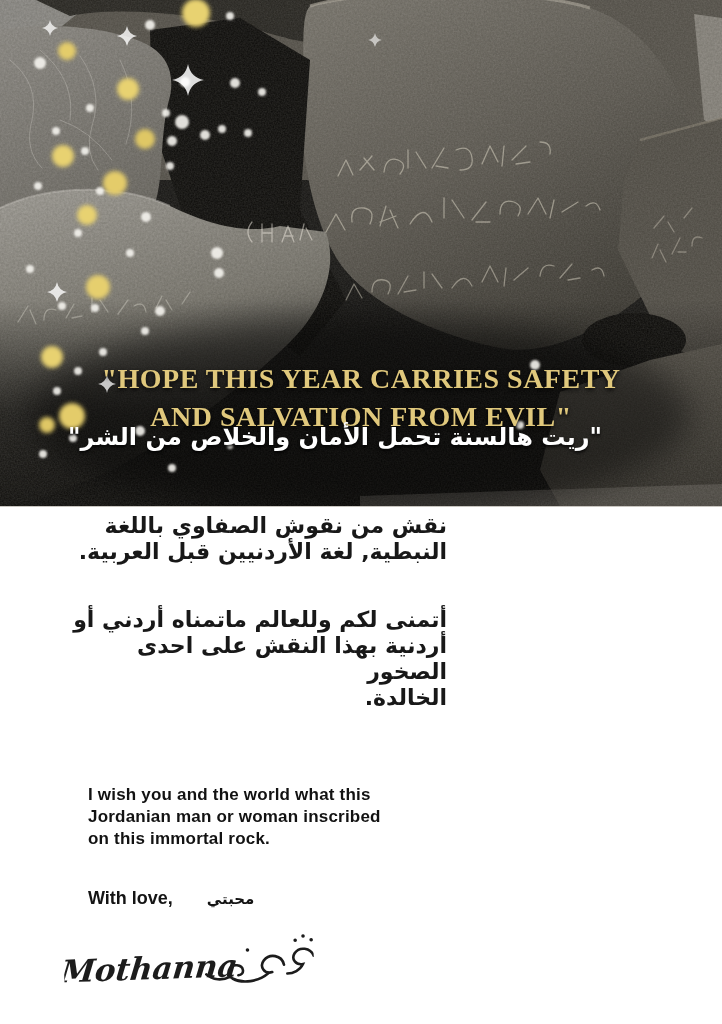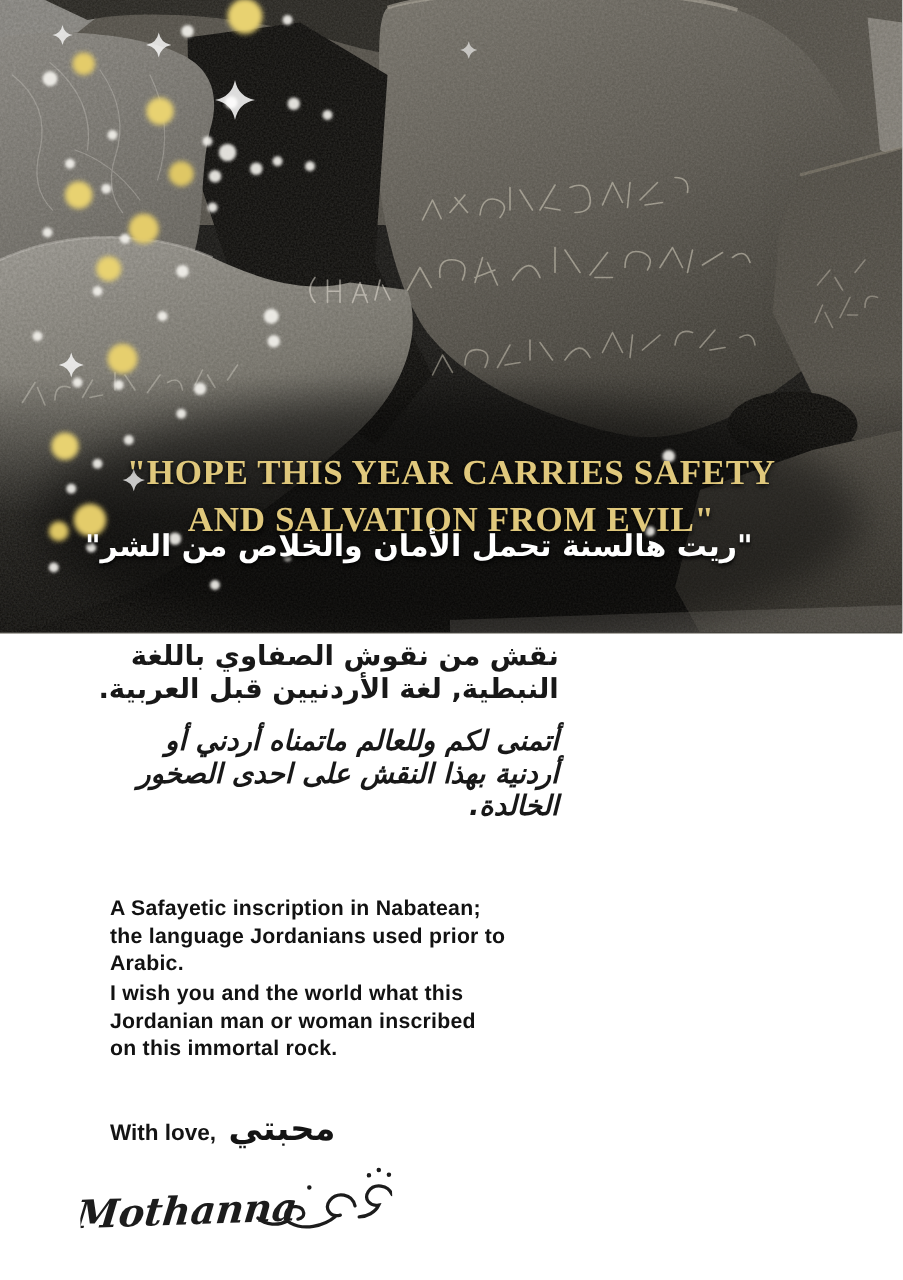--- a/index.html
+++ b/index.html
@@ -24,39 +24,39 @@
     font-weight:700;font-size:24px;line-height:34px;
     text-shadow:0 2px 3px rgba(0,0,0,0.8);
   }
   .ar-block{
     position:absolute;top:513px;right:275px;width:392px;
     direction:rtl;text-align:right;color:#181818;
     font-family:"DejaVu Sans",sans-serif;font-weight:700;
     font-size:22px;line-height:26px;
   }
   .ar-block p{margin:0;white-space:pre-line;}
-  .ar-block p + p{margin-top:16px;font-style:italic;}
+  .ar-block p + p{margin-top:42px;}
   .en{
     position:absolute;left:88px;width:360px;color:#121212;
     font-family:"Liberation Sans",sans-serif;font-weight:700;
     font-size:17px;line-height:22px;letter-spacing:0.2px;
     white-space:pre-line;margin:0;
   }
   .en1{top:716px;}
   .en2{top:784px;}
   .signoff{
-    position:absolute;left:88px;top:888px;display:flex;align-items:baseline;
+    position:absolute;left:88px;top:888px;display:flex;align-items:baseline;gap:24px;
   }
   .signoff .en-part{
     color:#141414;font-family:"Liberation Sans",sans-serif;
     font-weight:700;font-size:18px;
   }
   .signoff .ar-part{
     color:#141414;font-family:"DejaVu Sans",sans-serif;
-    font-weight:700;font-size:27px;margin-left:10px;direction:rtl;
+    font-weight:700;font-size:15px;margin-left:10px;direction:rtl;
   }
   .signature{
     position:absolute;left:64px;top:930px;width:250px;height:72px;
     transform:rotate(-2deg);
   }
 </style>
 </head>
 <body>
 
 <div class="page">
@@ -215,23 +215,20 @@
   </div>
 
   <div class="ar-block">
     <p>نقش من نقوش الصفاوي باللغة
 النبطية, لغة الأردنيين قبل العربية.</p>
     <p>أتمنى لكم وللعالم ماتمناه أردني أو
 أردنية بهذا النقش على احدى الصخور
 الخالدة.</p>
   </div>
 
-  <p class="en en1">A Safayetic inscription in Nabatean;
-the language  Jordanians used prior to
-Arabic.</p>
   <p class="en en2">I wish you and the world what this
 Jordanian man or woman inscribed
 on this immortal rock.</p>
 
   <div class="signoff">
     <span class="en-part">With love,</span>
     <span class="ar-part">محبتي</span>
   </div>
 
   <div class="signature">

